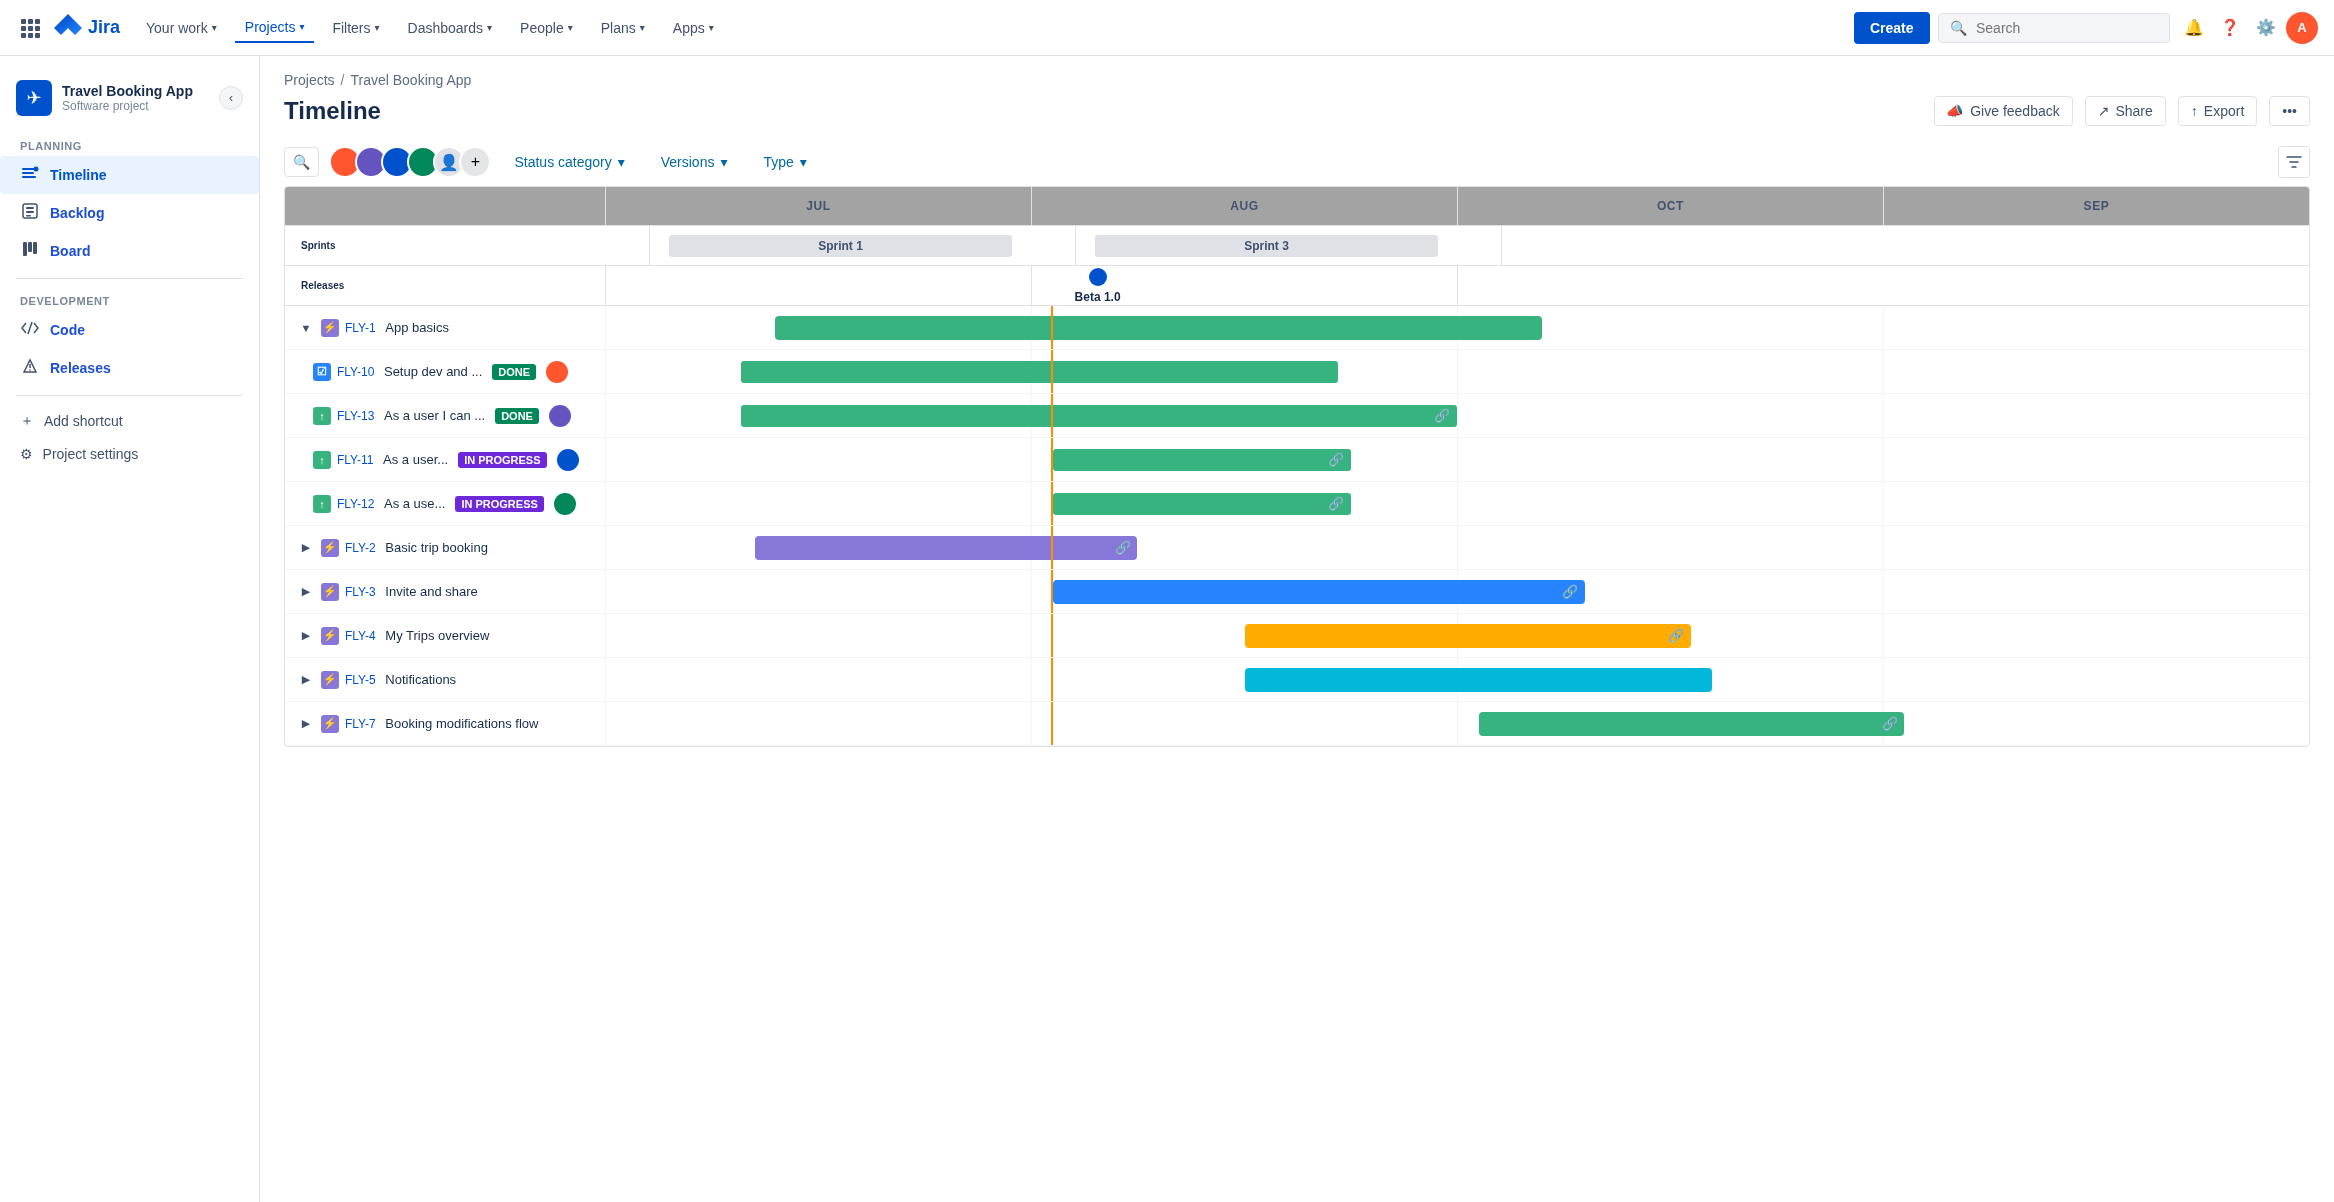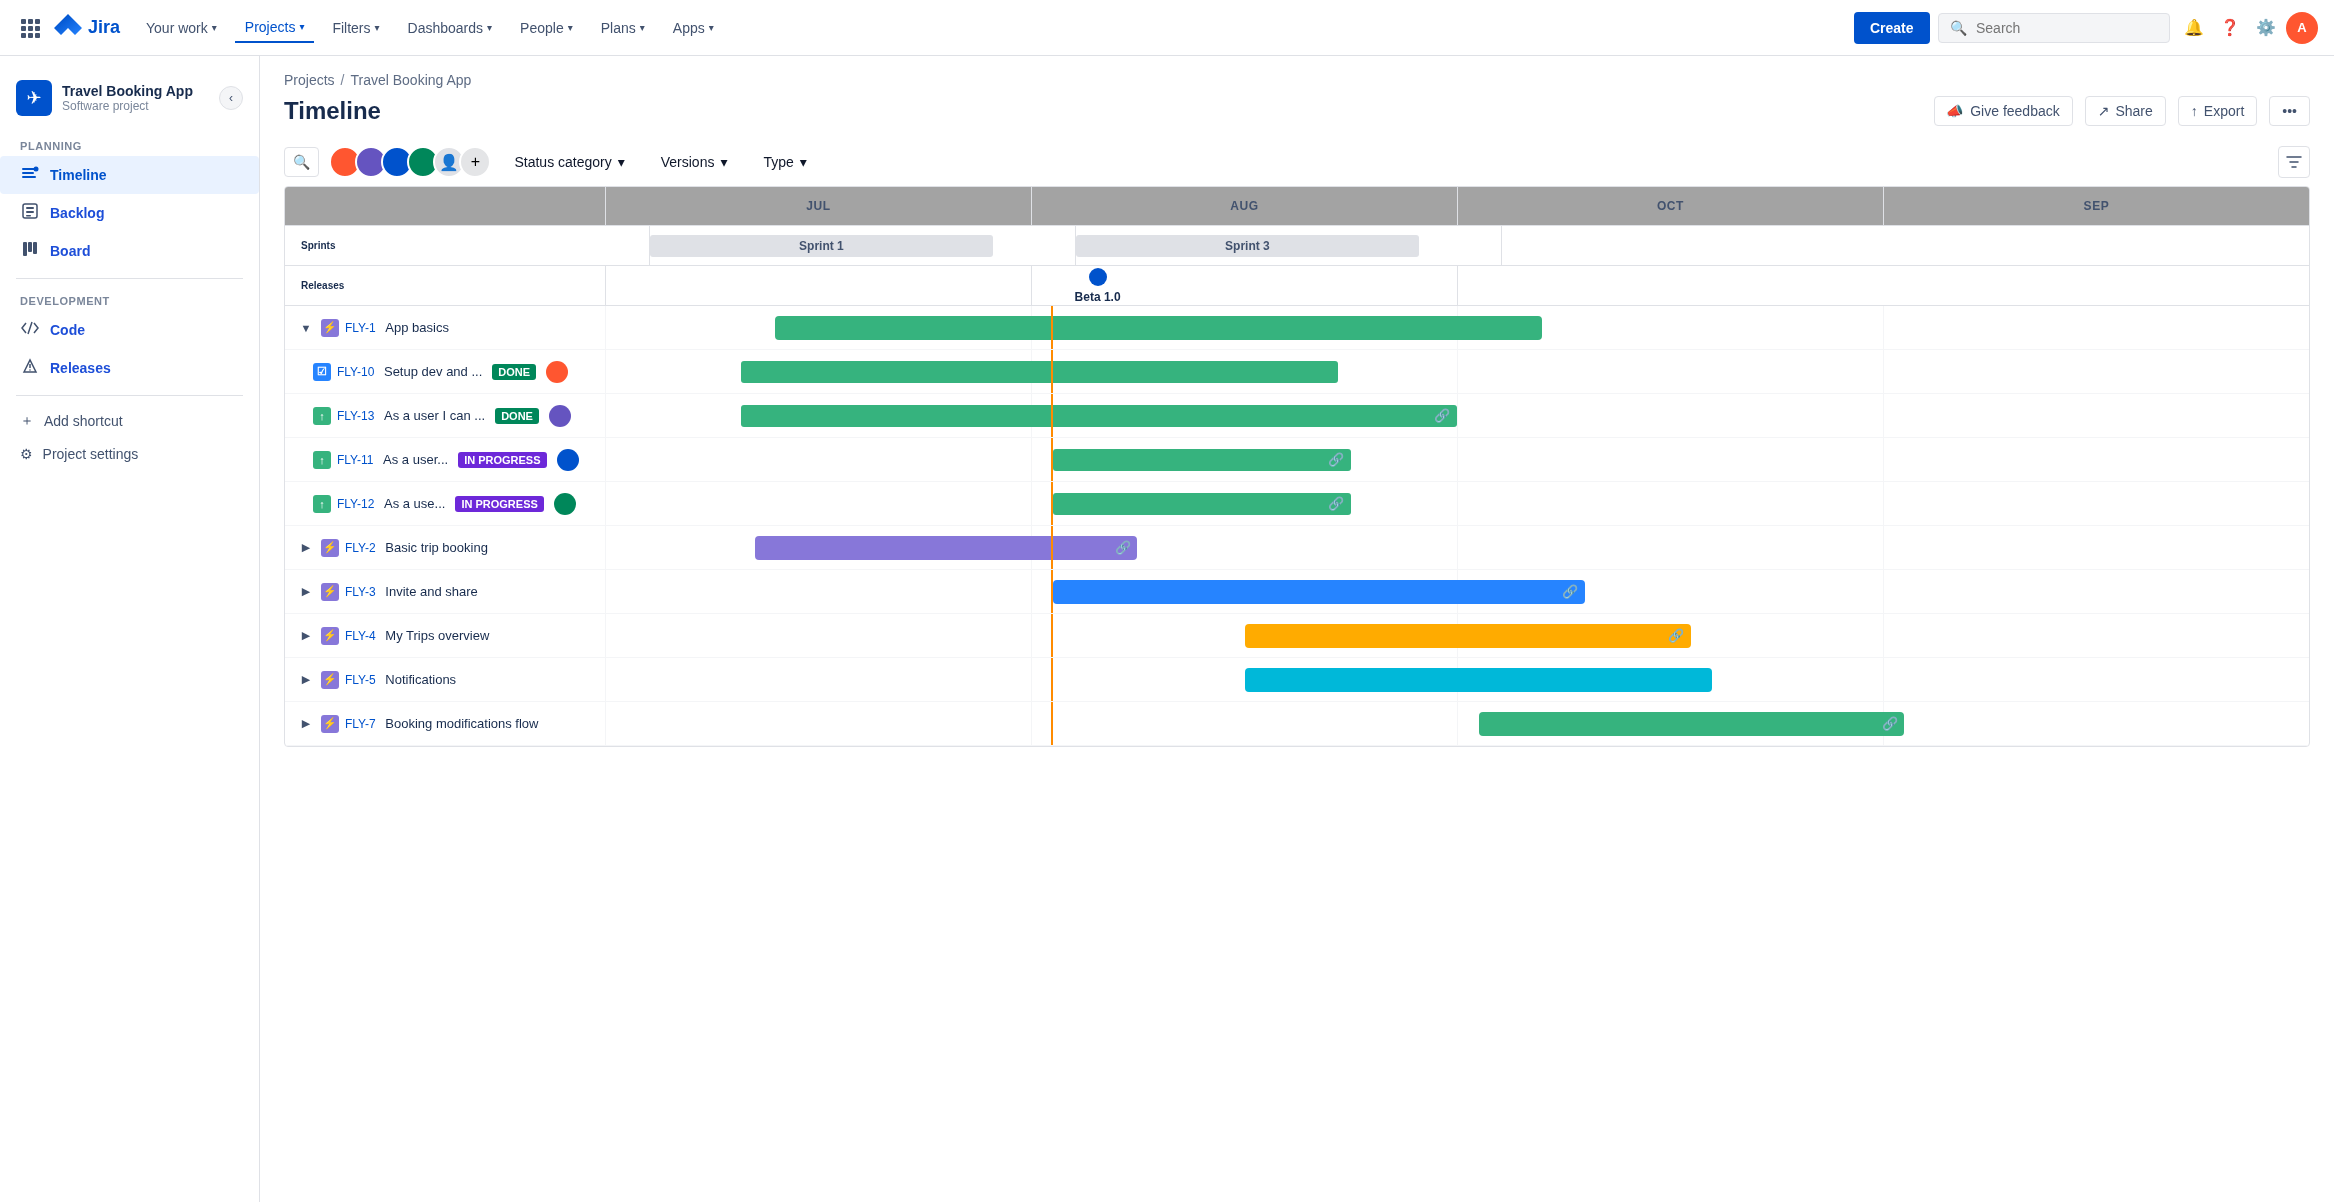--- a/index.html
+++ b/index.html
@@ -89,42 +89,42 @@
     .filter-search { display: flex; align-items: center; background: #fff; border: 1px solid #dfe1e6; border-radius: 4px; padding: 6px 8px; gap: 6px; }
     .filter-search-icon { color: #7a869a; }
     .avatars-filter { display: flex; align-items: center; }
     .filter-avatar { width: 32px; height: 32px; border-radius: 50%; border: 2px solid #fff; margin-left: -6px; object-fit: cover; cursor: pointer; }
     .filter-avatar:first-child { margin-left: 0; }
     .filter-avatar-placeholder { width: 32px; height: 32px; border-radius: 50%; background: #dfe1e6; display: flex; align-items: center; justify-content: center; font-size: 16px; border: 2px solid #fff; margin-left: -6px; cursor: pointer; }
     .filter-avatar-add { width: 32px; height: 32px; border-radius: 50%; background: #e4e5e7; display: flex; align-items: center; justify-content: center; font-size: 16px; border: 2px solid #fff; margin-left: -6px; cursor: pointer; }
     .filter-dropdown {
       display: flex; align-items: center; gap: 6px; padding: 6px 12px;
       border: 1px solid transparent; border-radius: 4px; cursor: pointer;
-      color: #0f172a; font-size: 14px; font-weight: 500;
+      color: #0369a1; font-size: 14px; font-weight: 500;
     }
     .filter-spacer { flex: 1; }
     .filter-settings-btn { width: 32px; height: 32px; display: flex; align-items: center; justify-content: center; border: 1px solid #dfe1e6; border-radius: 4px; cursor: pointer; color: #42526e; }
 
     
     .timeline-container { flex: 1; overflow: auto; padding: 0 24px 24px; }
     .timeline-wrapper { min-width: 1100px; border: 1px solid #dfe1e6; border-radius: 4px; overflow: hidden; }
 
     
     .timeline-header { display: grid; grid-template-columns: 320px 1fr; background: #a3a3a3; border-bottom: 1px solid #dfe1e6; }
     .timeline-header-left { padding: 12px 16px; font-size: 13px; color: #42526e; }
     .timeline-months { display: grid; grid-template-columns: repeat(4, 1fr); }
     .timeline-month { text-align: center; padding: 12px 0; font-size: 12px; font-weight: 600; color: #42526e; letter-spacing: 0.05em; border-left: 1px solid #dfe1e6; }
 
     
     .timeline-row { display: grid; grid-template-columns: 320px 1fr; border-bottom: 1px solid #dfe1e6; min-height: 40px; }
     .timeline-row-label { padding: 8px 16px; display: flex; align-items: center; font-size: 10px; font-weight: 600; color: #172b4d; }
     .timeline-row-content { position: relative; overflow: visible; }
 
     .sprints-track { display: grid; grid-template-columns: repeat(4, 1fr); height: 100%; }
-    .sprint-cell { border-left: 1px solid #dfe1e6; display: flex; align-items: center; position: relative; margin-left: 44px; }
+    .sprint-cell { border-left: 1px solid #dfe1e6; display: flex; align-items: center; justify-content: center; position: relative; margin-left: 44px; }
     .sprint-bar {
       height: 22px; border-radius: 3px; display: flex; align-items: center; justify-content: center;
       font-size: 12px; font-weight: 600; padding: 0 10px;
     }
     .sprint-1 { background: #dfe1e6; color: #42526e; width: 90%; }
     .sprint-2 { background: #0052cc; color: #fff; width: 90%; }
     .sprint-3 { background: #dfe1e6; color: #42526e; width: 90%; }
 
     
     .releases-track { display: grid; grid-template-columns: repeat(4, 1fr); height: 100%; }

